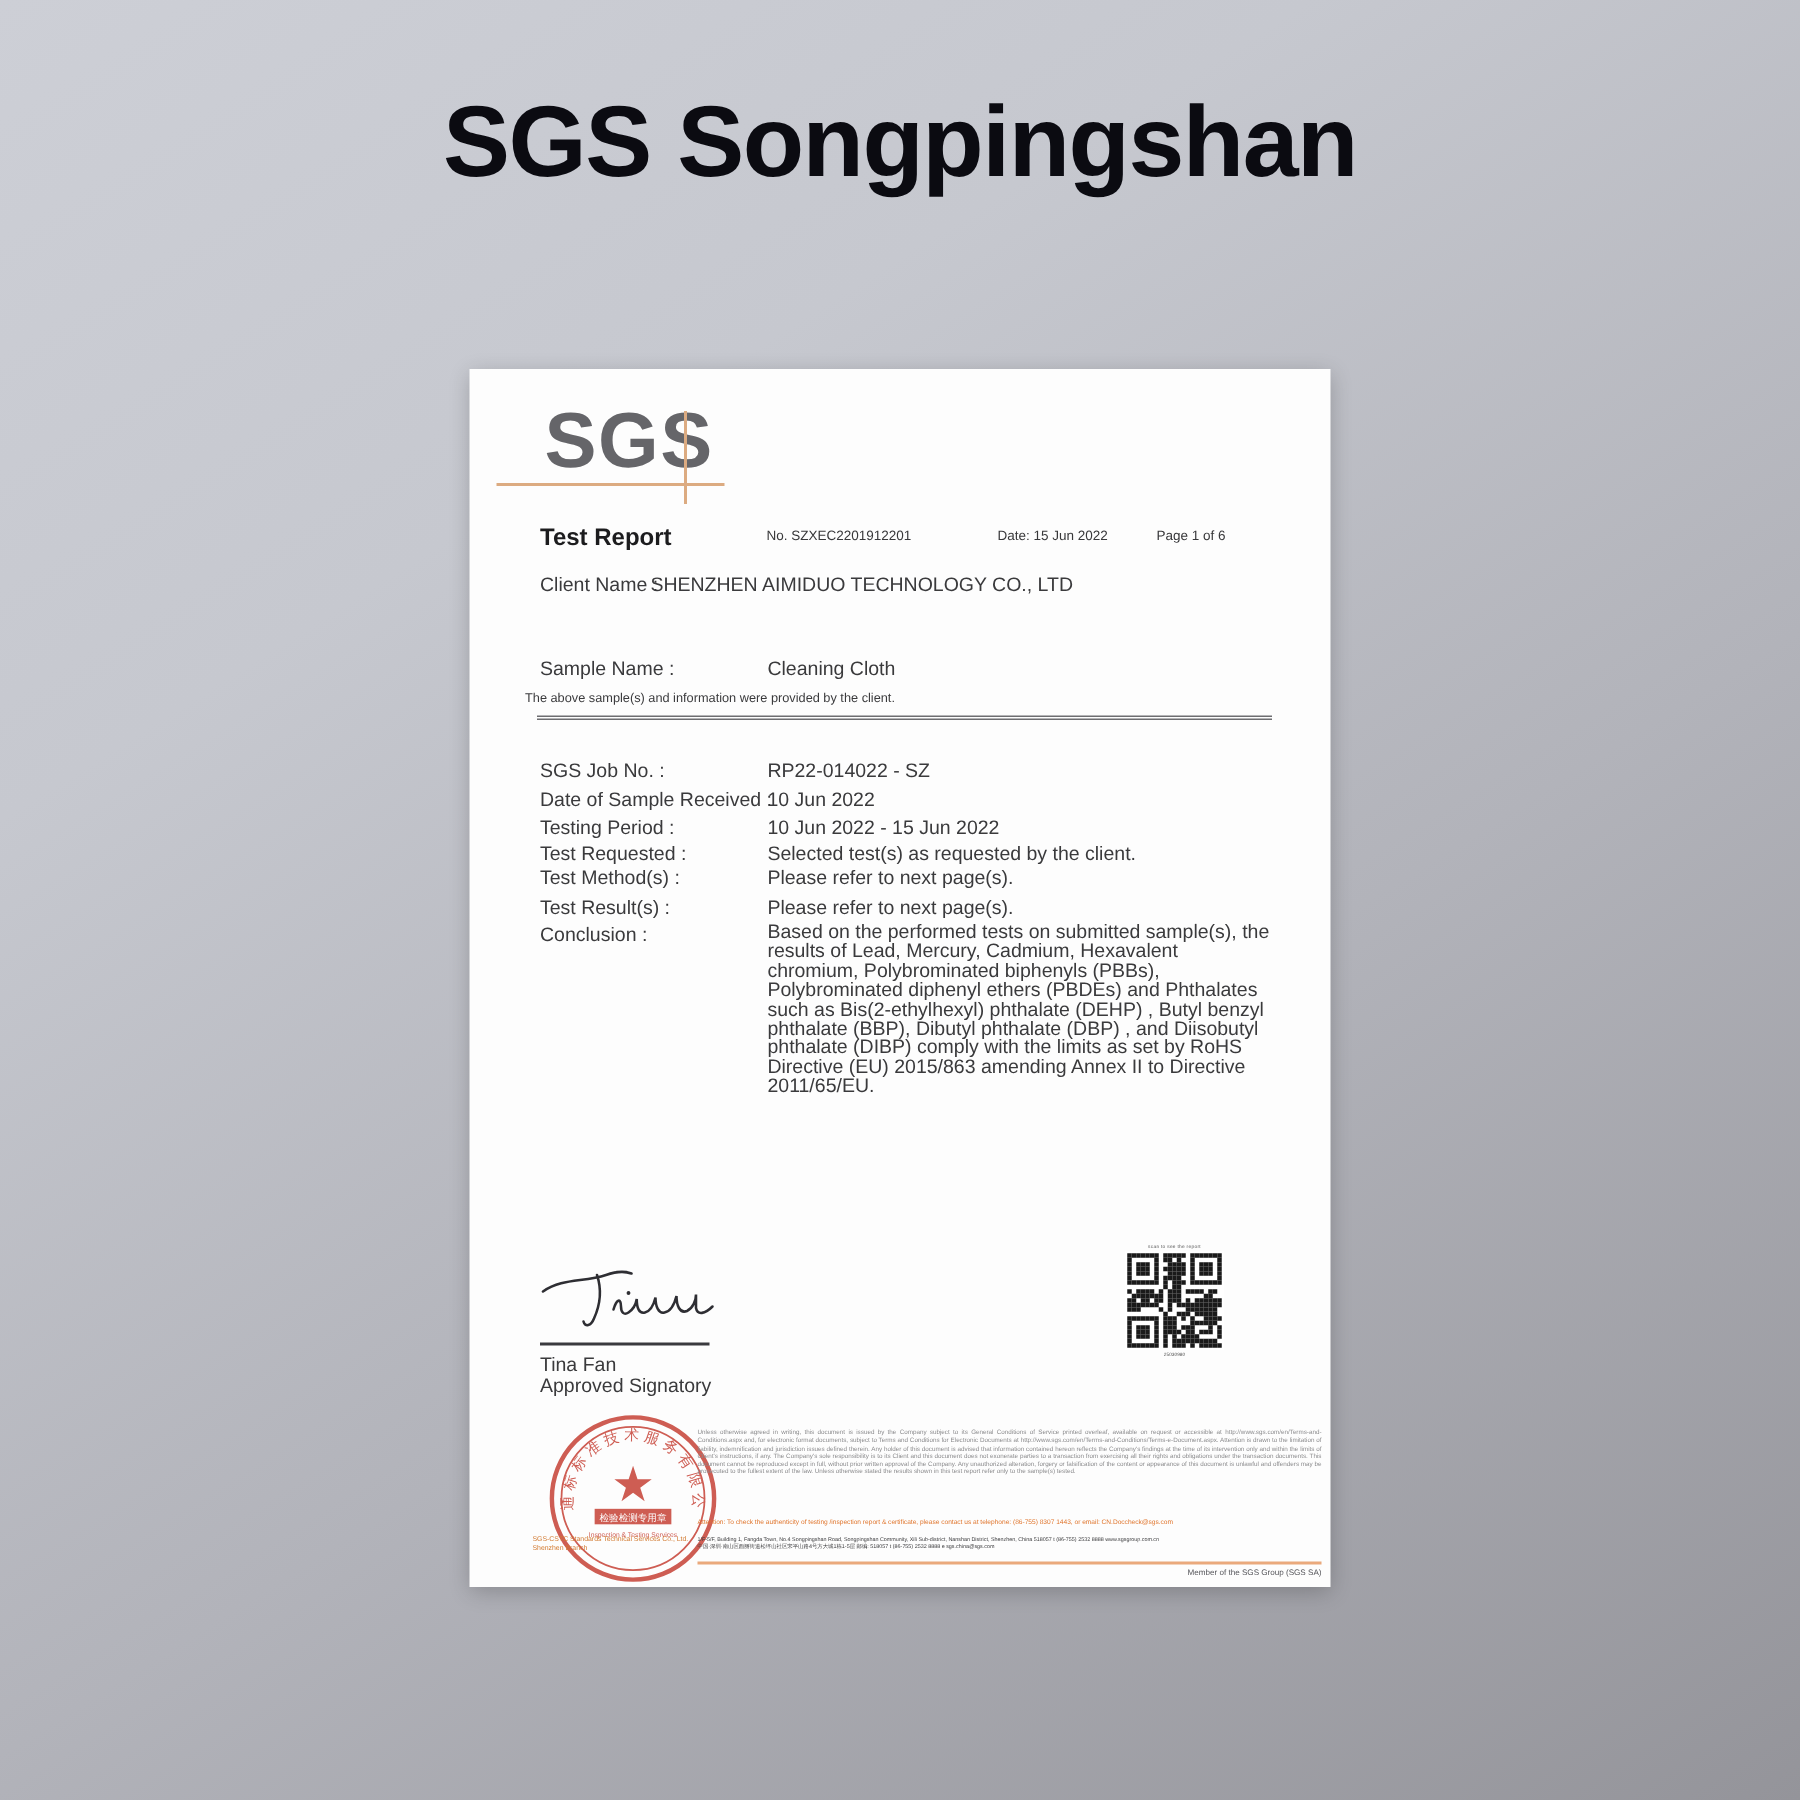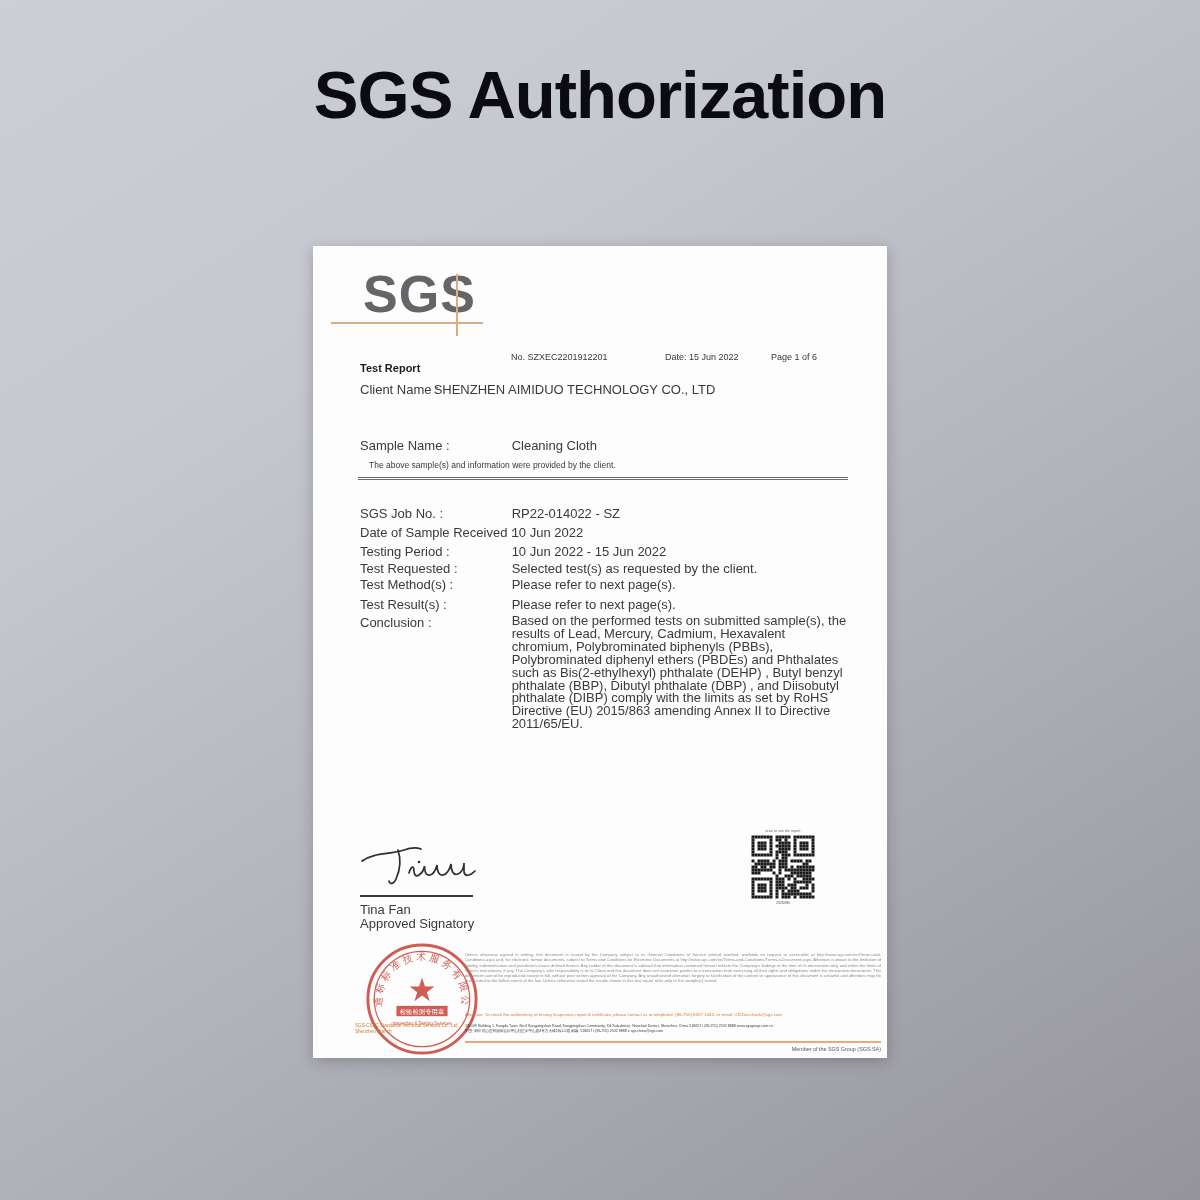--- a/index.html
+++ b/index.html
@@ -22,31 +22,31 @@
   }
   .abs { position:absolute; }
   .sgs-logo {
     left:50px; top:22px; font-size:52px; font-weight:bold;
     color:#656569; letter-spacing:1px; line-height:1;
   }
   .logo-hline { left:18px; top:76px; width:152px; height:2px; background:#dcab81; }
   .logo-vline { left:143px; top:28px; width:2px; height:62px; background:#dcab81; }
 
   .hdr-row { top:104px; left:0; width:574px; font-size:9px; }
-  .hdr-row .rt { position:absolute; left:47px; top:12px; font-size:11px; font-weight:bold; color:#1c1c1e; }
+  .hdr-row .rt { position:absolute; left:47px; top:0; font-size:16px; font-weight:bold; color:#1c1c1e; }
   .hdr-row .no { position:absolute; left:198px; top:2px; }
   .hdr-row .dt { position:absolute; left:352px; top:2px; }
   .hdr-row .pg { position:absolute; left:458px; top:2px; }
 
   .row { left:47px; font-size:13px; white-space:nowrap; color:#3a3a3c; }
   .row .lbl { display:inline-block; vertical-align:top; }
   .k70 .lbl { width:70px; }
   .k148 .lbl { width:148px; }
   .addr-val { display:inline-block; vertical-align:top; white-space:normal; width:420px; line-height:13px; }
-  .note { left:56px; font-size:8.5px; color:#3a3a3c;text-align:right; }
+  .note { left:37px; font-size:8.5px; color:#3a3a3c;text-align:right; }
   .divider { left:45px; width:490px; height:3px; border-top:1px solid #6d6d70; border-bottom:1px solid #6d6d70; }
 
   .concl-val {
     display:inline-block; vertical-align:top; white-space:normal;
     width:336px; line-height:12.9px;
   }
   .signed { left:47px; font-size:8.5px; line-height:13px; color:#3a3a3c; }
   .sig-svg { left:44px; top:588px; }
   .sig-svg path { fill:none; stroke:#2e2e33; stroke-width:1.7; stroke-linecap:round; }
   .sig-underline { left:47px; top:649px; width:113px; height:2px; background:#3a3a3e; }
@@ -64,21 +64,21 @@
   }
   .attention { left:152px; top:766px; width:416px; font-size:4.4px; line-height:5.4px; color:#e0762e; }
   .footer-addr { left:152px; top:778px; width:416px; font-size:3.6px; line-height:4.8px; color:#3c3c3e; }
   .company-orange { left:42px; top:777px; width:130px; font-size:4.6px; line-height:6px; color:#d2792f; }
   .footer-rule { left:152px; top:795px; width:416px; height:2px; background:#eaa97c; }
   .member { left:152px; top:800px; width:416px; text-align:right; font-size:5.4px; color:#55555a; }
 </style>
 </head>
 <body>
 
-<h1 class="page-title">SGS Authorization</h1>
+<h1 class="page-title">SGS Songpingshan</h1>
 
 <div class="doc">
 
   <div class="abs sgs-logo">SGS</div>
   <div class="abs logo-hline"></div>
   <div class="abs logo-vline"></div>
 
   <div class="abs hdr-row">
     <span class="rt">Test Report</span>
     <span class="no">No. SZXEC2201912201</span>

